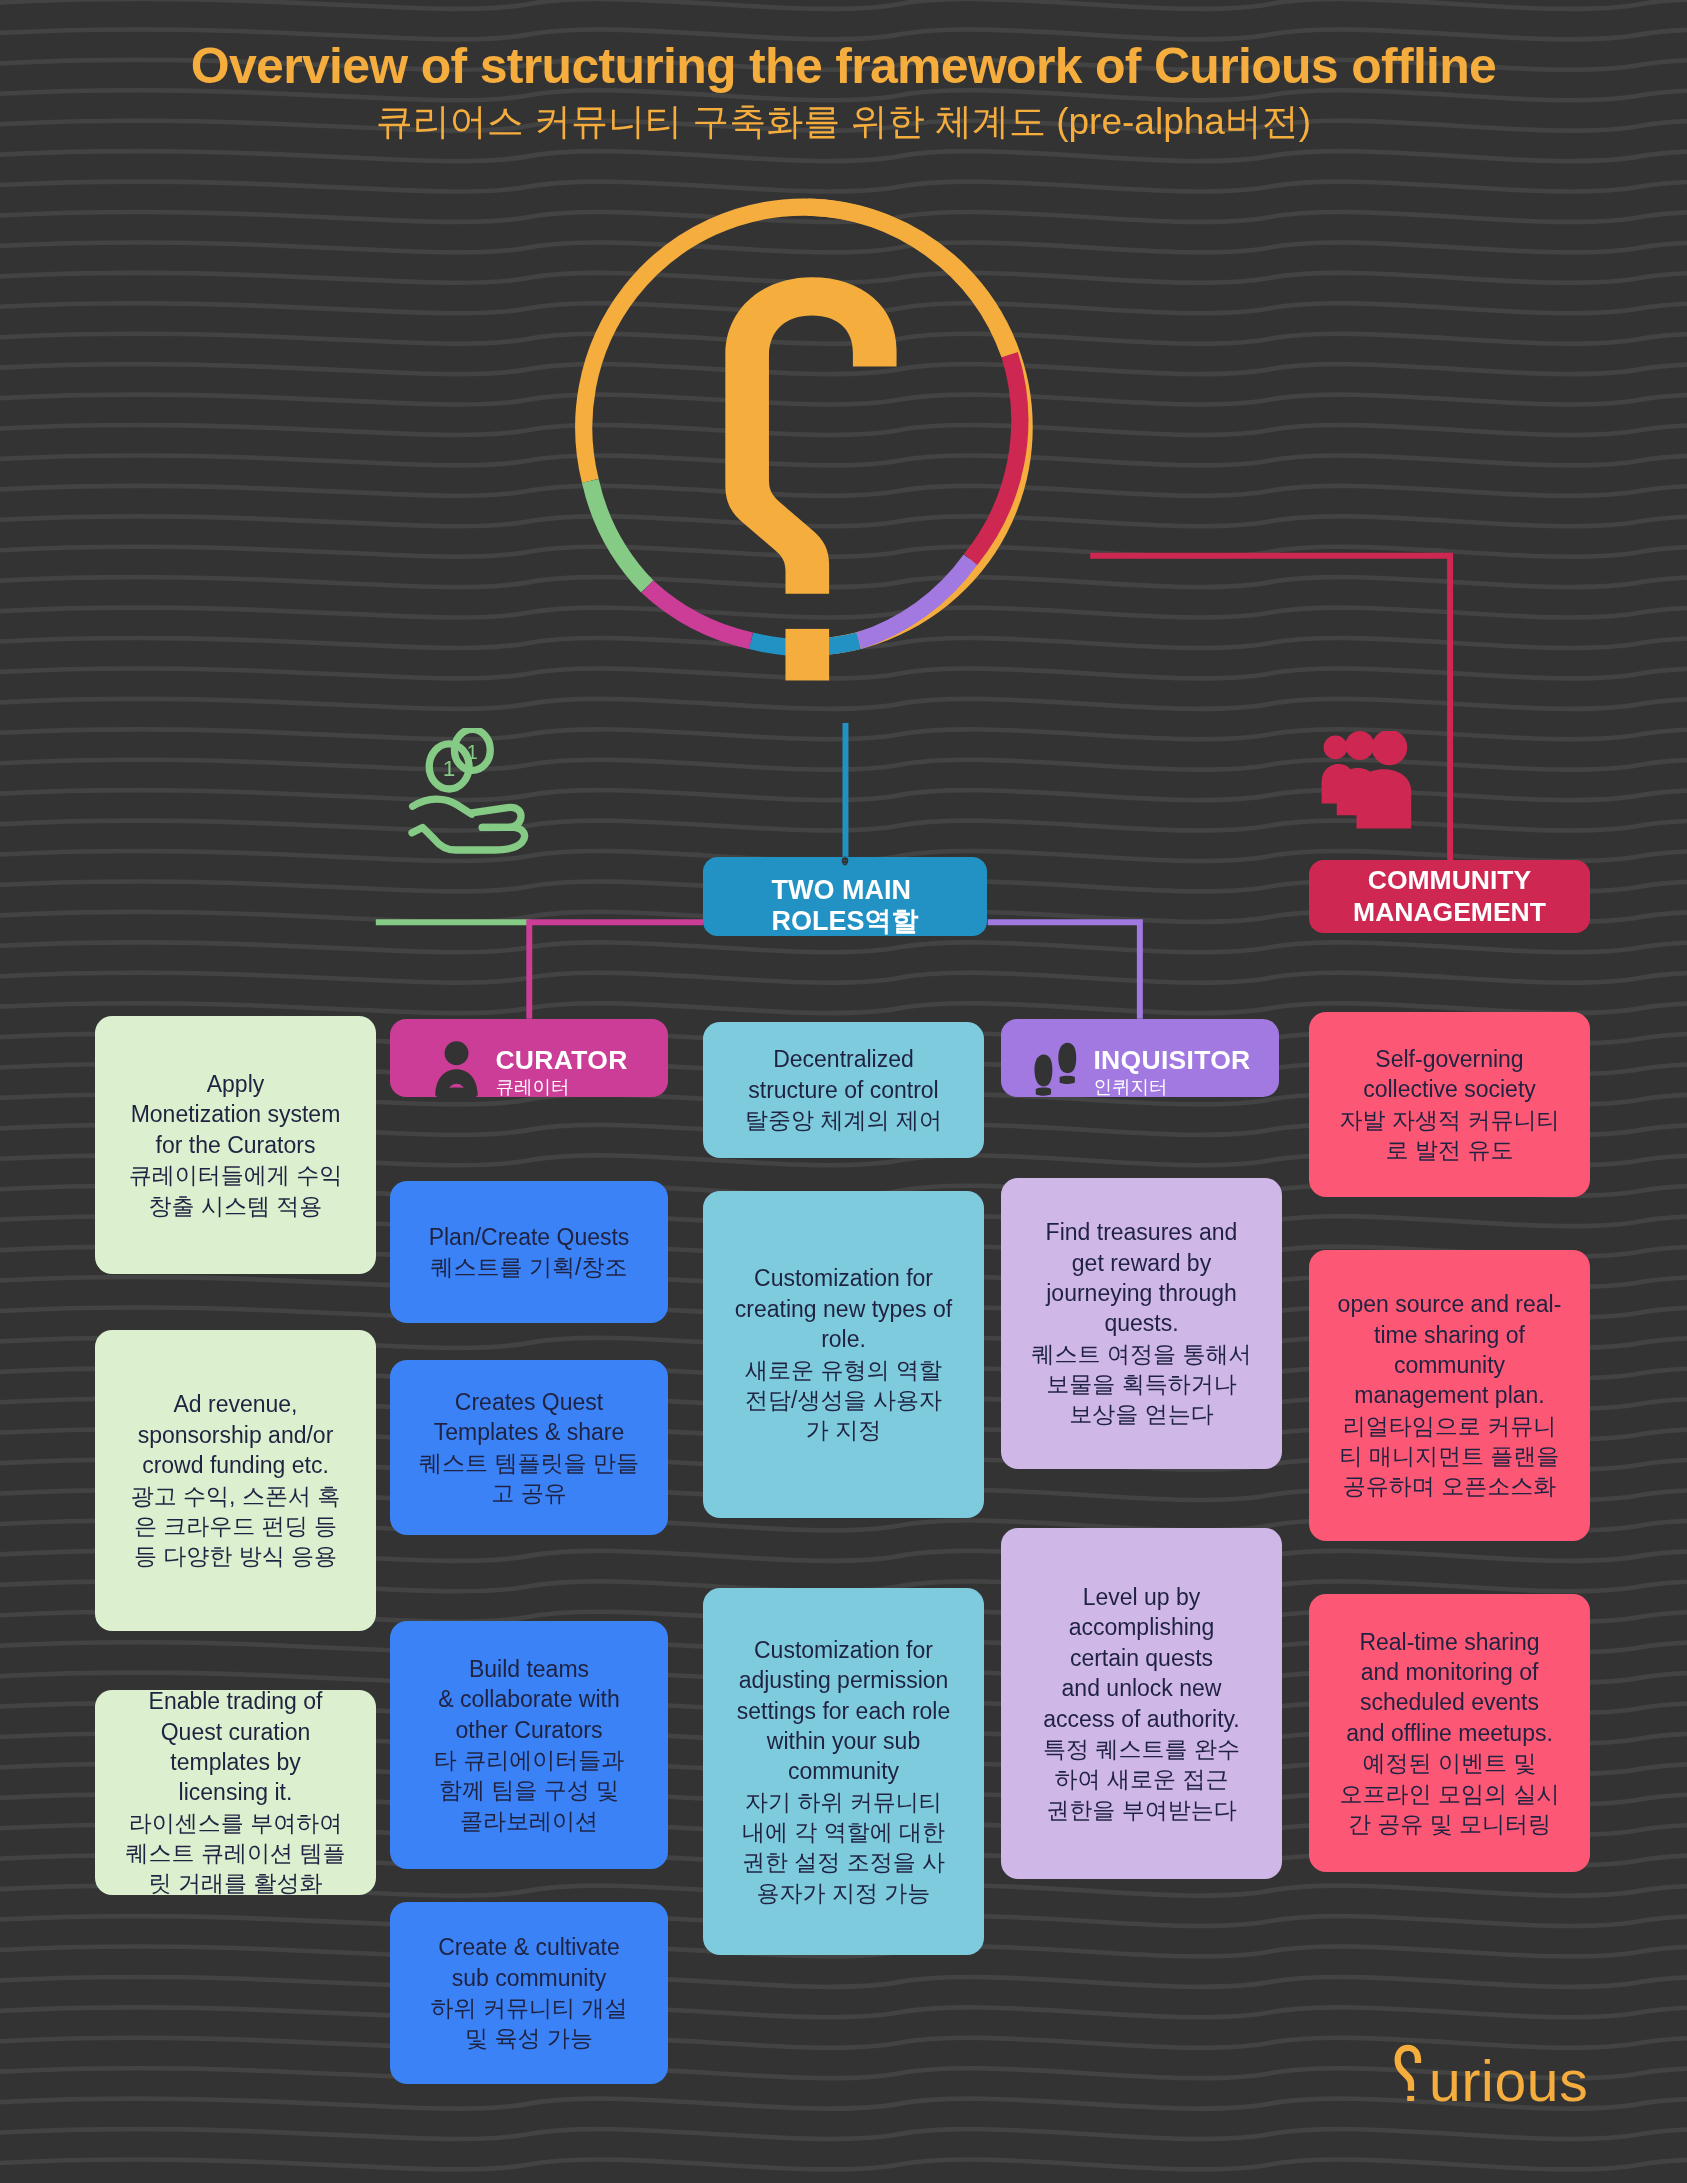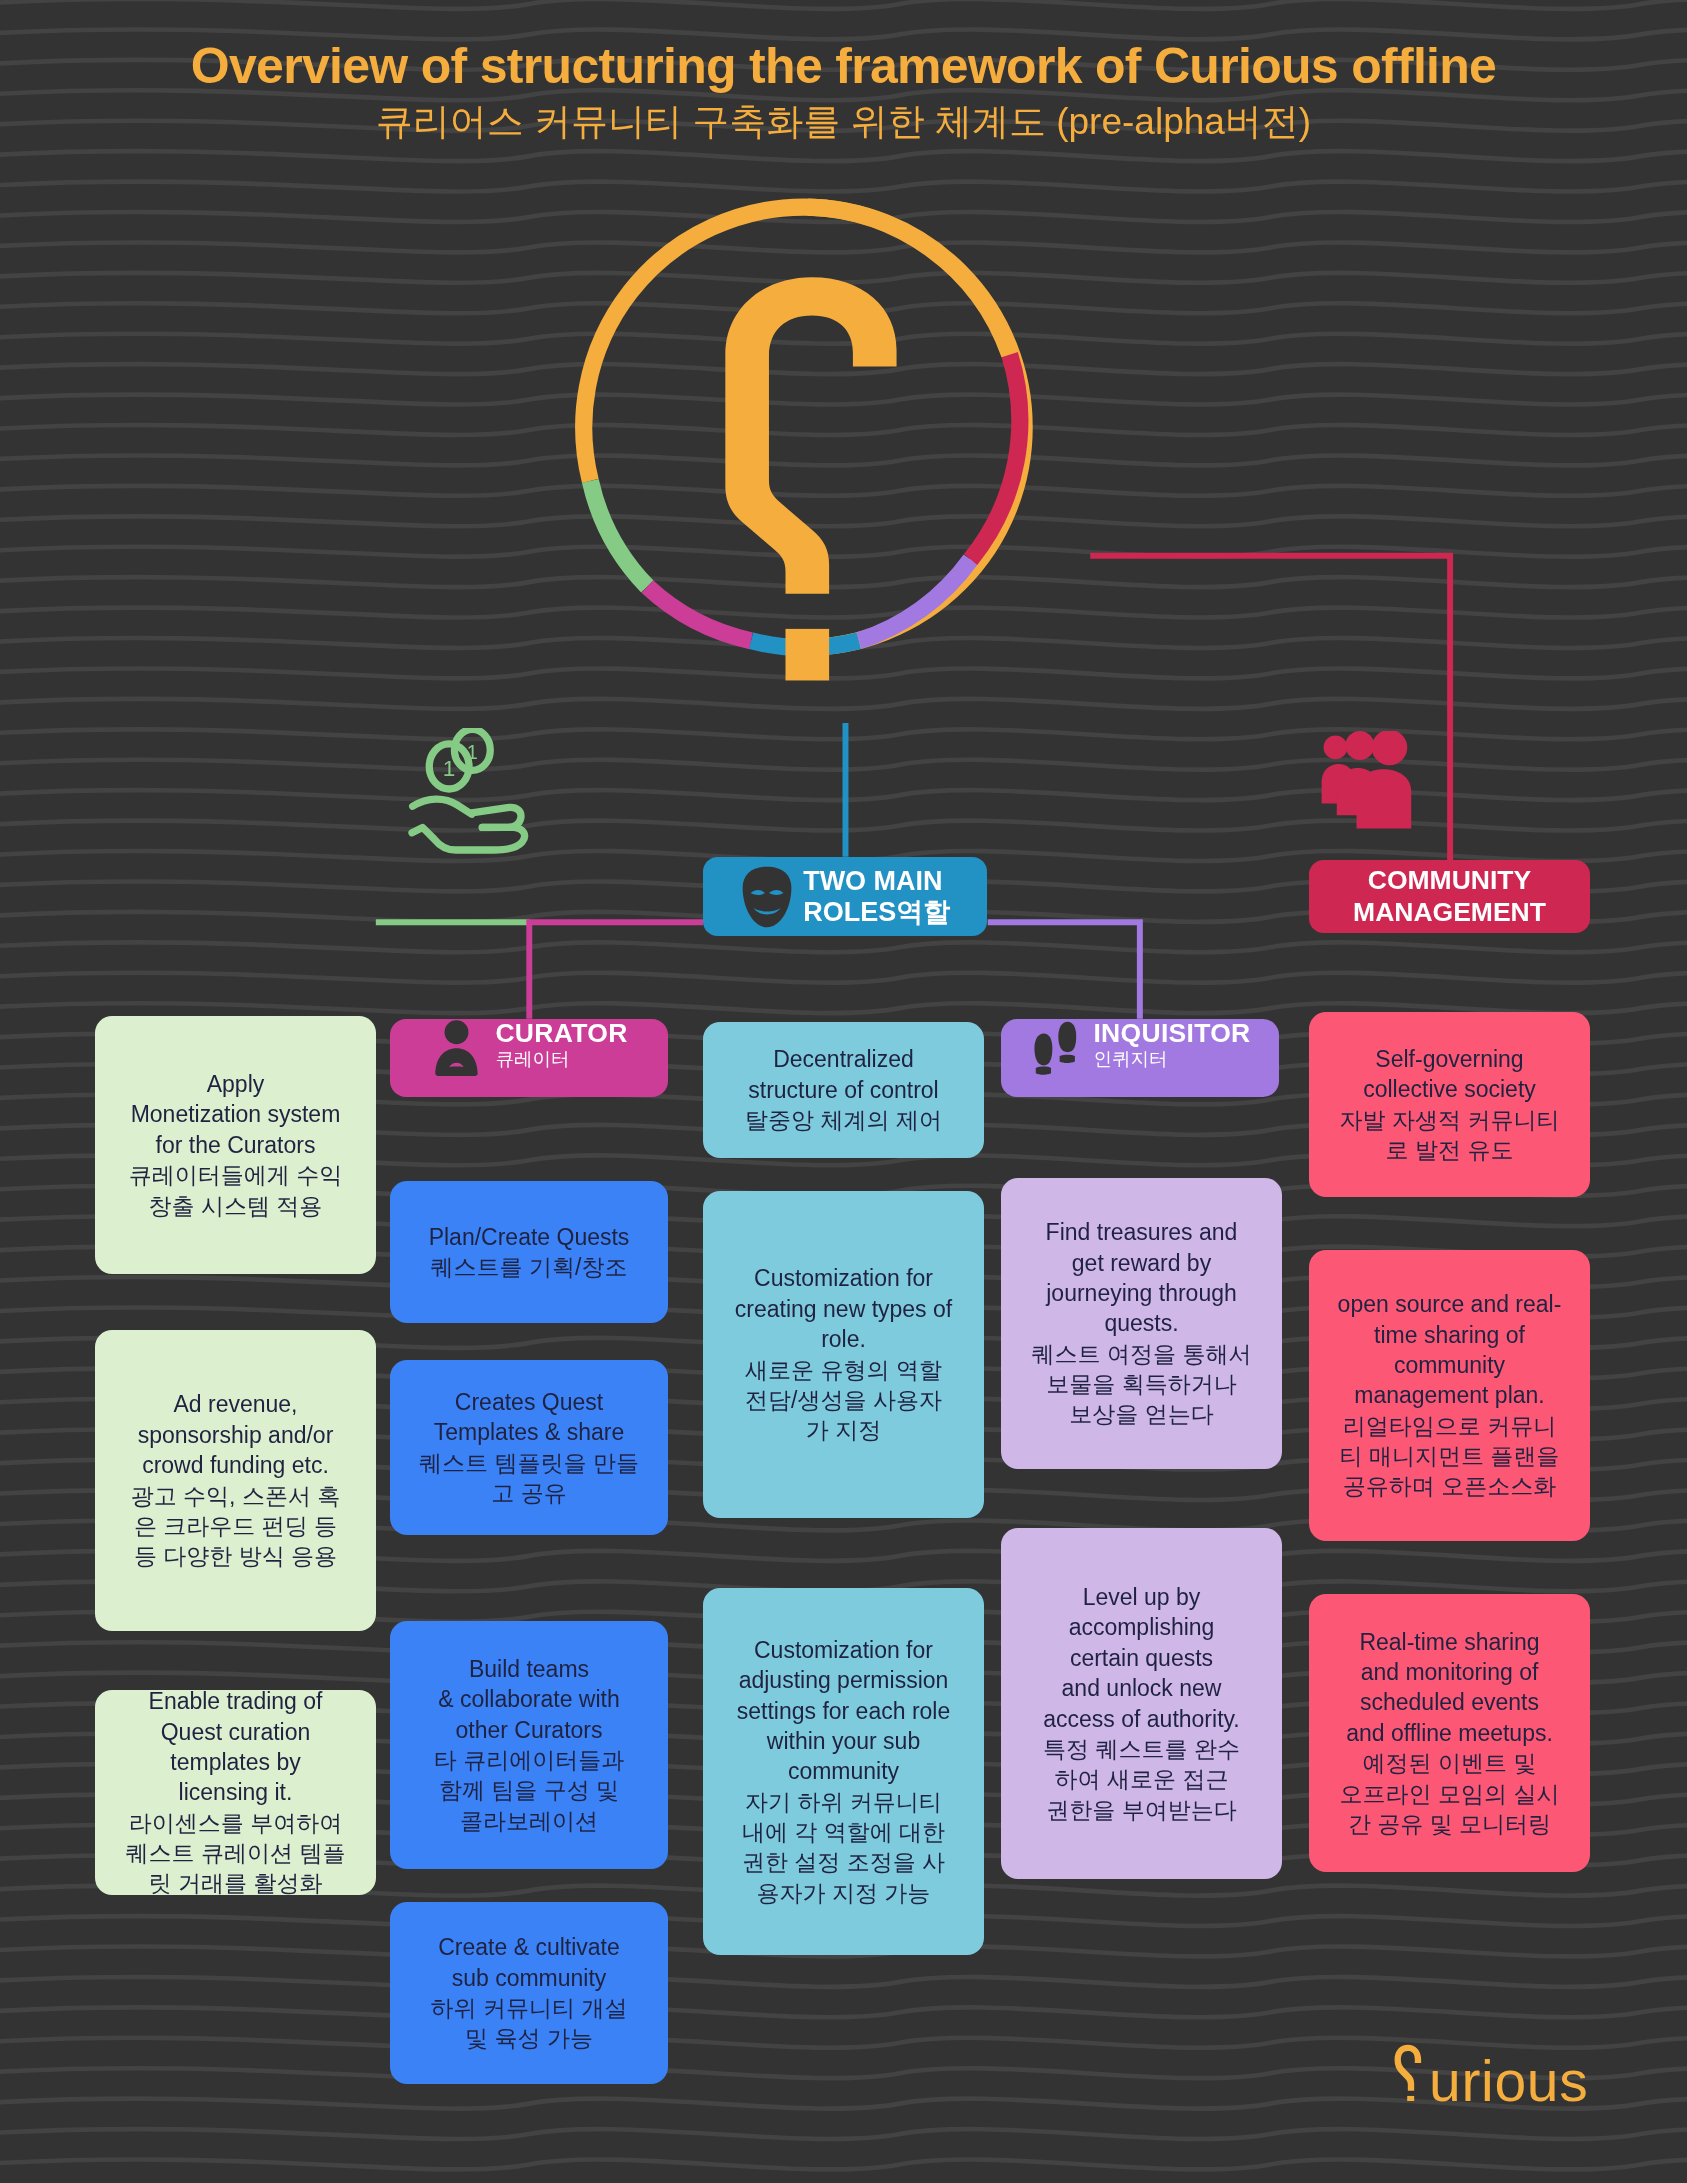--- a/index.html
+++ b/index.html
@@ -44,35 +44,35 @@
 
   #cat-monetization {
     left:95px; top:860px; width:281px; height:73px;
     background:#85CB85;
   }
   #cat-monetization .en { font-size:28px; letter-spacing:0.3px; }
   #cat-monetization .ko { font-size:24.5px; margin-top:0.7px; }
 
   #cat-roles {
     left:703px; top:857px; width:284px; height:79px;
-    background:#2291C4; flex-direction:row; gap:9.3px;
+    background:#2291C4; flex-direction:column; gap:9.3px;
   }
   #cat-roles .txt { display:flex; flex-direction:column; align-items:flex-start; }
   #cat-roles .en { font-size:27px; line-height:1.13; text-align:left; }
 
   #cat-community {
     left:1309px; top:860px; width:281px; height:73px;
     background:#CE2751;
   }
   #cat-community .en { font-size:26.5px; line-height:1.2; }
 
   
   .role {
     position:absolute; border-radius:16px;
-    display:flex; flex-direction:row; align-items:flex-start; justify-content:center;
+    display:flex; flex-direction:row; align-items:flex-end; justify-content:center;
     gap:12px; color:#ffffff;
   }
   .role .txt { display:flex; flex-direction:column; align-items:flex-start; line-height:1.1; }
   .role .en { font-size:26.5px; font-weight:bold; letter-spacing:0.3px; }
   .role .ko { font-size:18.5px; font-weight:normal; margin-top:1.3px; }
 
   #role-curator { left:390px; top:1019px; width:278px; height:78px; background:#CB3D97; }
   #role-inquisitor { left:1001px; top:1019px; width:278px; height:78px; background:#A179E0; }
 
   

